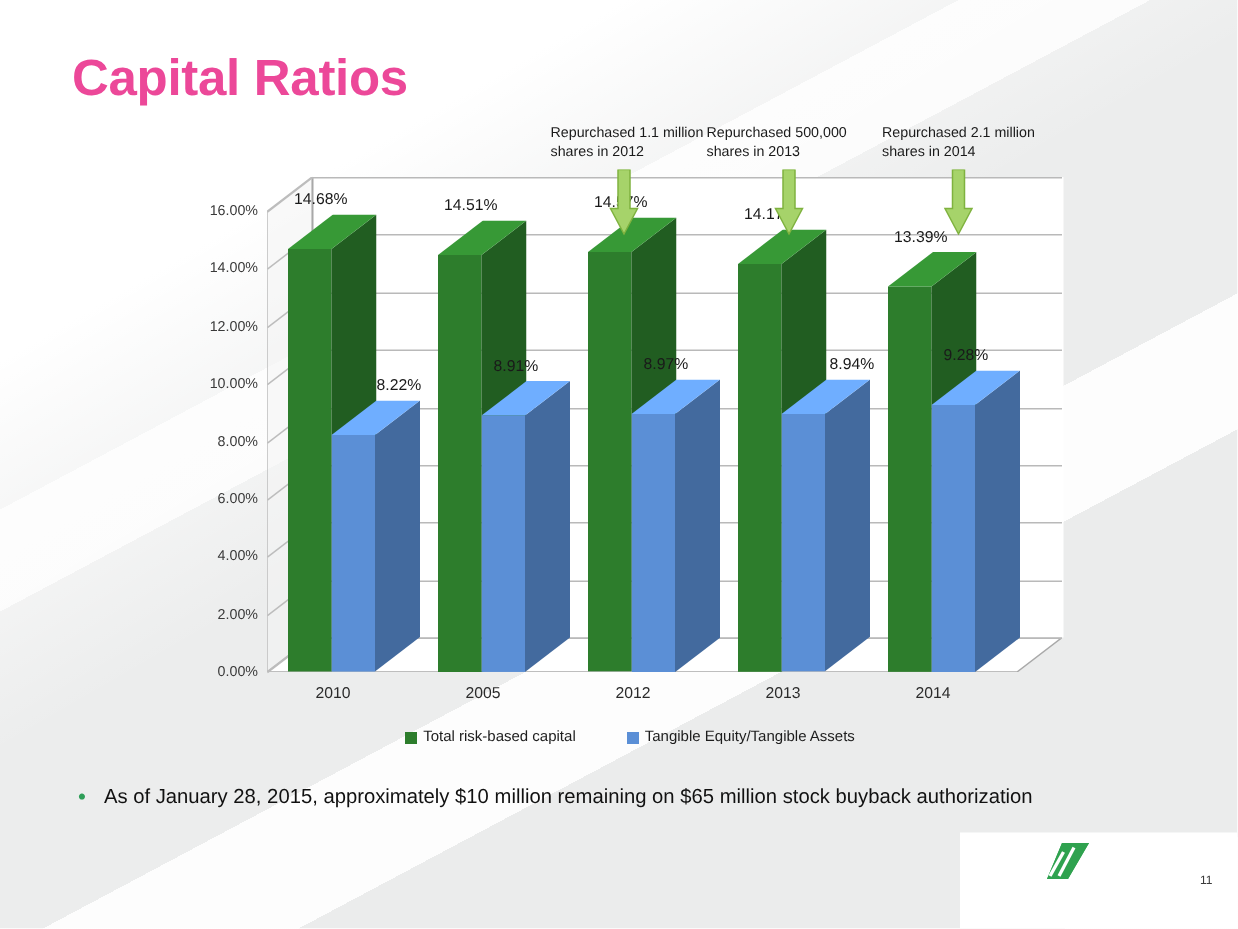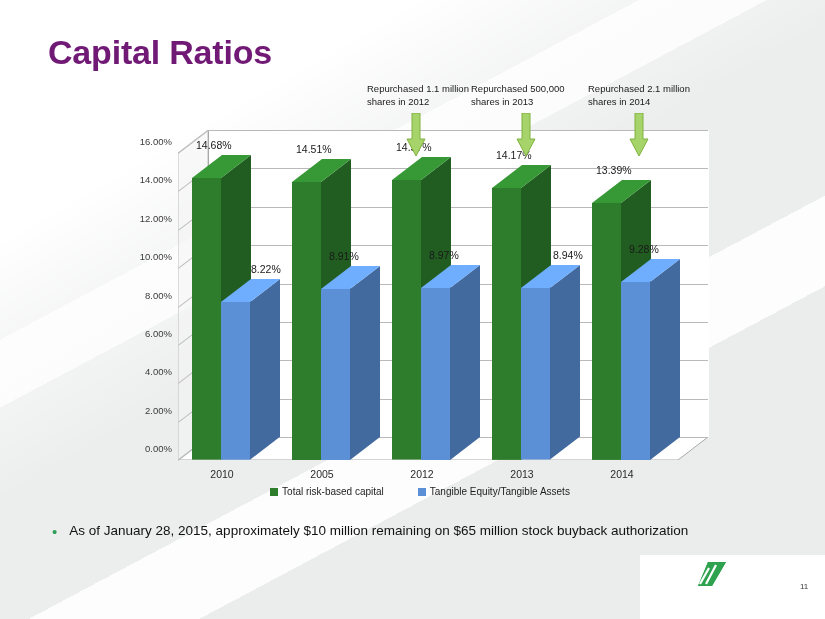--- a/index.html
+++ b/index.html
@@ -31,40 +31,40 @@
   }
   #bg-top-wash{
     position:absolute;left:0;top:0;width:825px;height:619px;
     background:linear-gradient(150deg, #ffffff 0%, #ffffff 22%, rgba(255,255,255,0) 46%);
     pointer-events:none;
   }
 
   
   #title{
     position:absolute;left:48px;top:33px;
-    font-size:34px;font-weight:bold;color:#701a75;
+    font-size:34px;font-weight:bold;color:#ec4899;
     letter-spacing:-0.2px;
     white-space:nowrap;
   }
 
   
   #chart{
     position:absolute;left:120px;top:118px;width:600px;height:360px;
   }
   .ytick{
     position:absolute;right:0;
     font-size:9.5px;color:#3a3a3a;
     text-align:right;white-space:nowrap;
     transform:translateY(-50%);
   }
   #yaxis-labels{position:absolute;left:0;top:0;width:52px;height:330px;}
 
   
   #plot{
-    position:absolute;left:58px;top:12px;width:530px;height:330px;
+    position:absolute;left:58px;top:0;width:530px;height:330px;
   }
   #plot-back{
     position:absolute;left:30px;top:0;width:500px;height:307px;
     background:#ffffff;
     border-left:1px solid #a8a8a8;
   }
   .gridline{
     position:absolute;left:30px;width:500px;height:0;
     border-top:1px solid #b9b9b9;
   }

